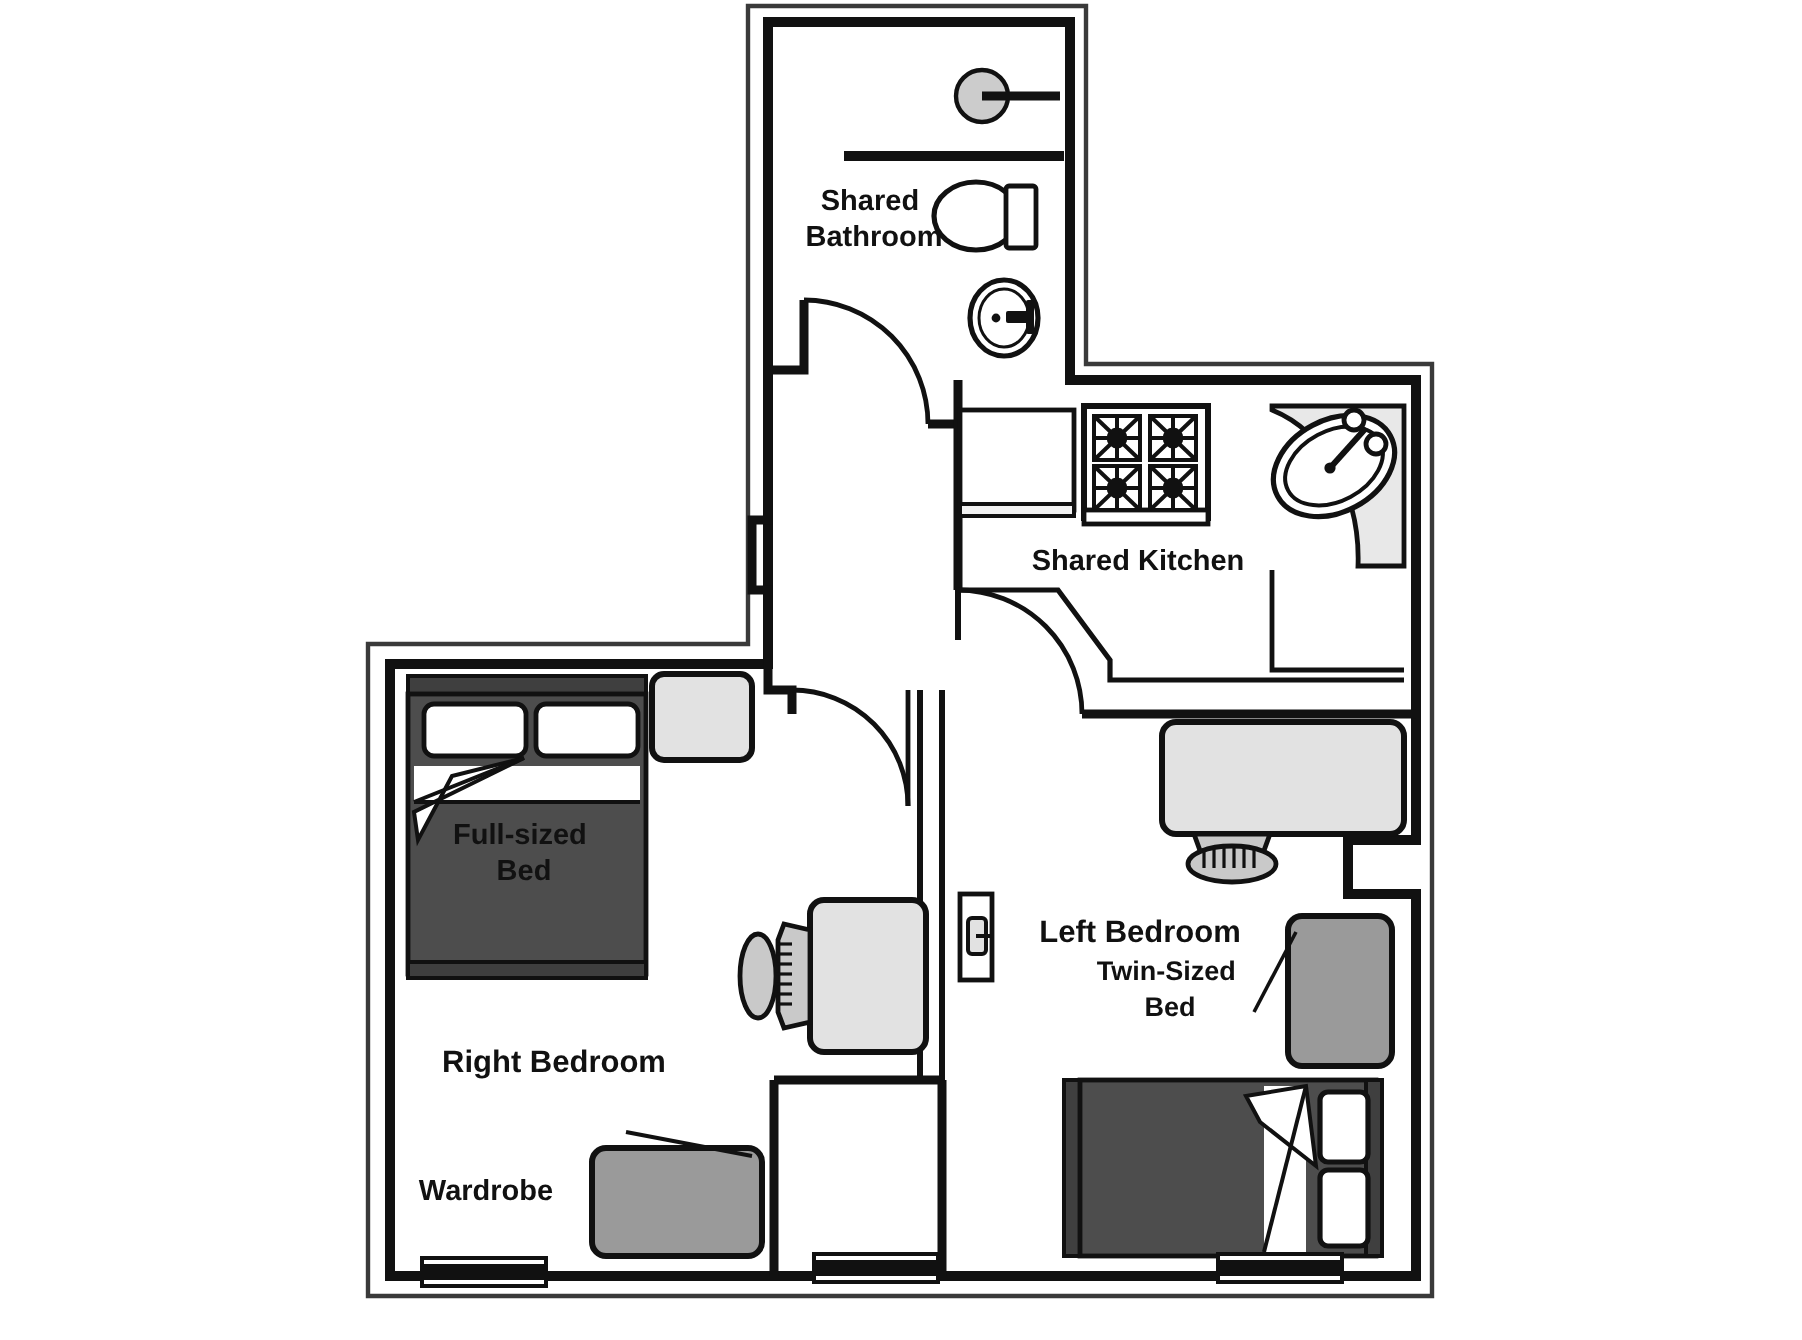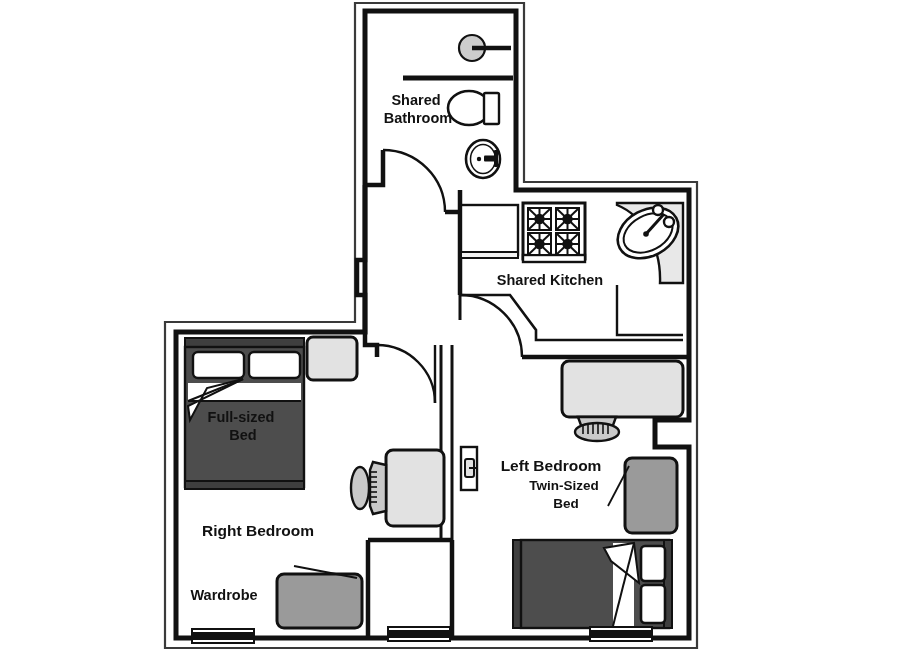--- a/index.html
+++ b/index.html
@@ -11,20 +11,21 @@
     width: 901px;
     height: 670px;
     font-family: "Liberation Sans", sans-serif;
     overflow: hidden;
   }
   #floorplan-root {
     position: relative;
     width: 785px;
     height: 670px;
     background: #ffffff;
+    margin-left: 19px;
   }
   #floorplan-svg {
     display: block;
     width: 901px;
     height: 670px;
   }
   .room-label {
     font-family: "Liberation Sans", sans-serif;
     font-weight: bold;
     fill: #111111;

